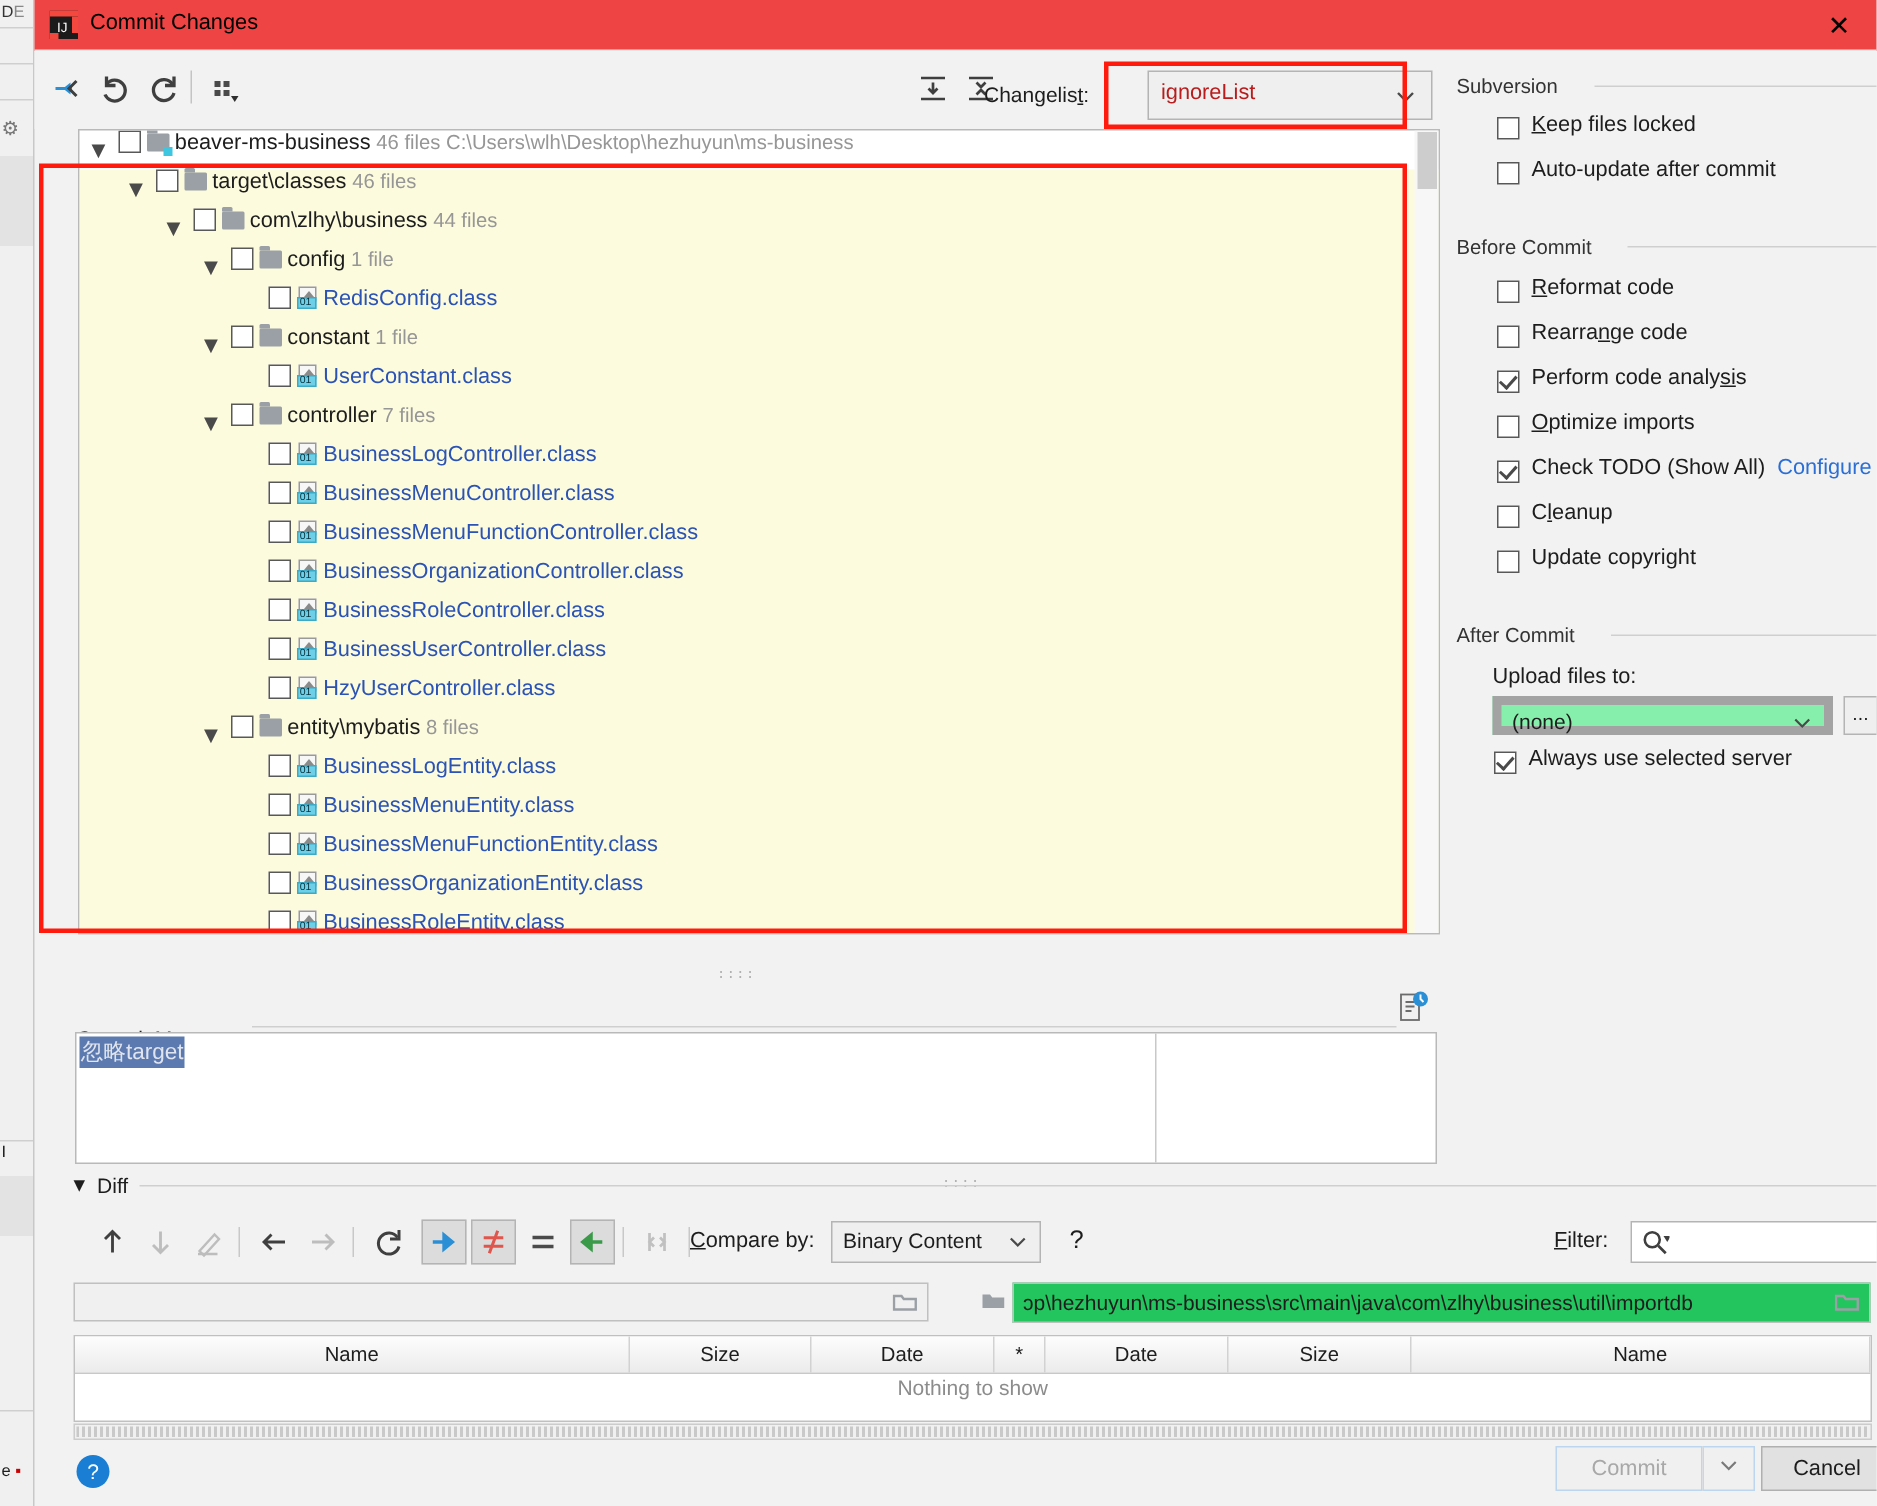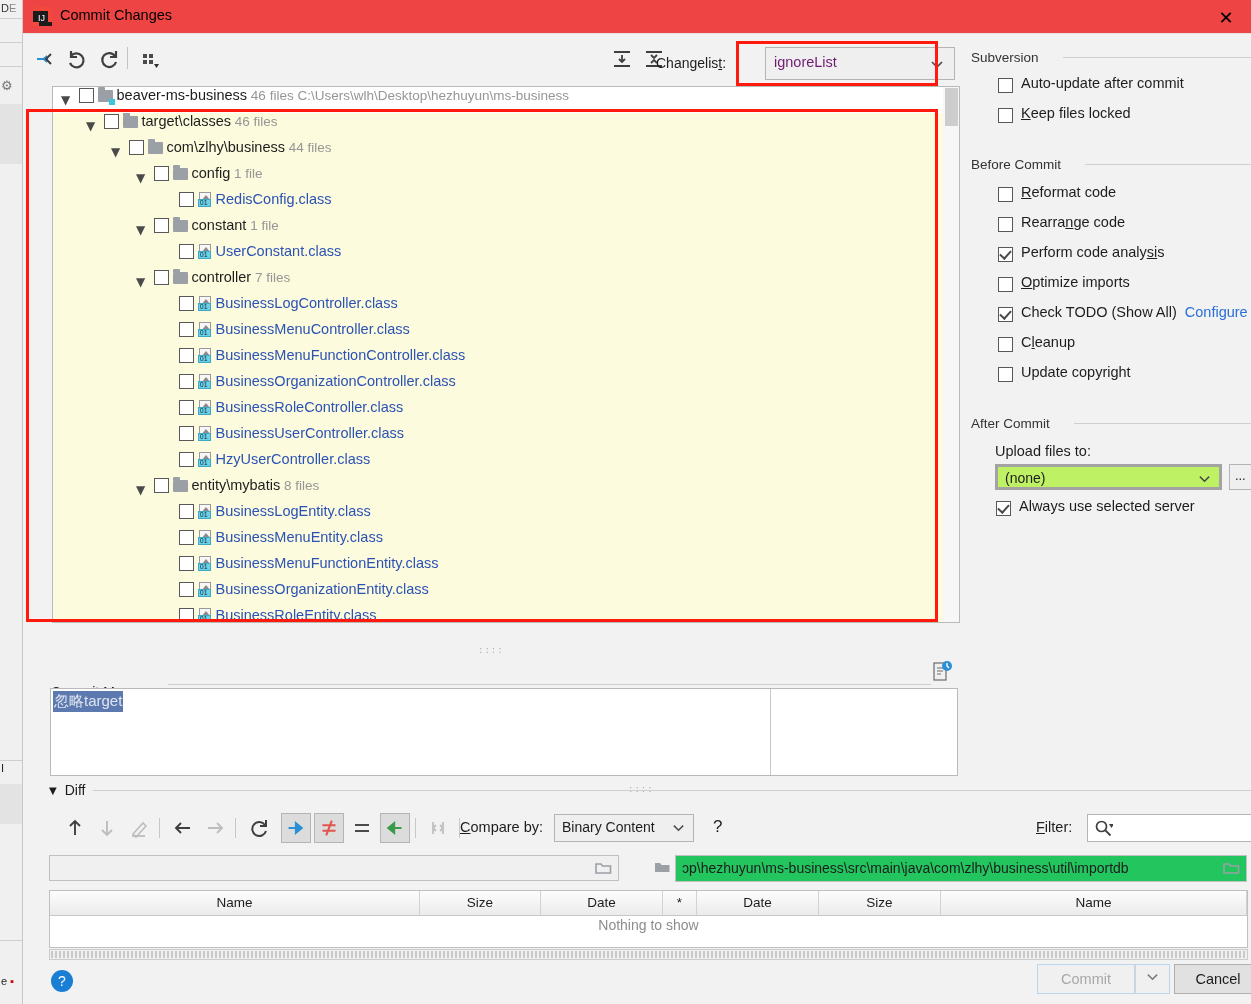--- a/index.html
+++ b/index.html
@@ -41,21 +41,21 @@
   .toolbar { position:absolute; left:0; top:34px; width:1229px; height:52px; background:#f2f2f2; }
   .tb-icon { position:absolute; top:11px; width:28px; height:28px; cursor:pointer; }
   .tb-sep { position:absolute; top:13px; width:1px; height:22px; background:#c4c4c4; }
 
   .changelist-label { position:absolute; left:633px; top:55px; font-size:14px; color:#1d1d1d; }
   .changelist-label u { text-decoration: underline; }
   .cl-combo {
     position:absolute; left:742px; top:47px; width:190px; height:33px;
     background:#efefef; border:1px solid #b4b4b4; cursor:pointer;
   }
-  .cl-combo .val { position:absolute; left:8px; top:6px; font-size:14.5px; color:#701a75; }
+  .cl-combo .val { position:absolute; left:8px; top:6px; font-size:14.5px; color:#b91c1c; }
   .cl-combo .chev { position:absolute; right:10px; top:9px; }
   .red-outline-combo {
     position:absolute; left:736px; top:41px; width:202px; height:45px;
     border:3px solid #ff1a0d; pointer-events:none;
   }
 
   
   .tree-wrap {
     position:absolute; left:29px; top:86px; width:908px; height:537px;
     background:#ffffff; border:1px solid #b9b9b9; overflow:hidden;
@@ -110,21 +110,21 @@
   .chk.on:after {
     content:""; position:absolute; left:3px; top:0px; width:5px; height:9px;
     border:solid #4a4a4a; border-width:0 2px 2px 0; transform:rotate(42deg);
   }
   .chk-lbl { font-size:14.5px; color:#1d1d1d; }
   .chk-lbl u { text-decoration:underline; }
   .link { color:#2b6fd6; font-size:14.5px; cursor:pointer; }
   .upload-lbl { margin:0 0 5px 24px; font-size:14.5px; }
   .upload-row { display:flex; gap:7px; margin-left:24px; }
   .upl-combo {
-    width:233px; height:26px; background:#bef264; border:3px solid #a3a3a3;
+    width:233px; height:26px; background:#86efac; border:6px solid #a3a3a3;
     position:relative; cursor:pointer;
   }
   .upl-combo .val { position:absolute; left:7px; top:3px; font-size:14px; }
   .upl-combo .chev { position:absolute; right:8px; top:5px; }
   .dots-btn {
     width:24px; height:26px; background:#efefef; border:1px solid #b4b4b4;
     font-size:13px; line-height:22px; text-align:center; cursor:pointer;
   }
 
   
@@ -367,25 +367,25 @@
 
     <div class="side">
 
       <div class="sec-head" style="margin-bottom:10px">
         <span class="sec-title" style="margin:0">Subversion</span>
         <span class="ln"></span>
       </div>
       <div id="svn-opts">
           <div class="chk-row">
             <span class="chk"></span>
+            <span class="chk-lbl"><u>K</u>eep files locked</span>
+          </div>
+          <div class="chk-row">
+            <span class="chk"></span>
             <span class="chk-lbl">Auto-update after commit</span>
-          </div>
-          <div class="chk-row">
-            <span class="chk"></span>
-            <span class="chk-lbl"><u>K</u>eep files locked</span>
           </div>
         </div>
 
       <div class="sec-head" style="margin:22px 0 12px 0">
         <span class="sec-title" style="margin:0">Before Commit</span>
         <span class="ln"></span>
       </div>
       <div id="bc-opts">
           <div class="chk-row">
             <span class="chk"></span>

